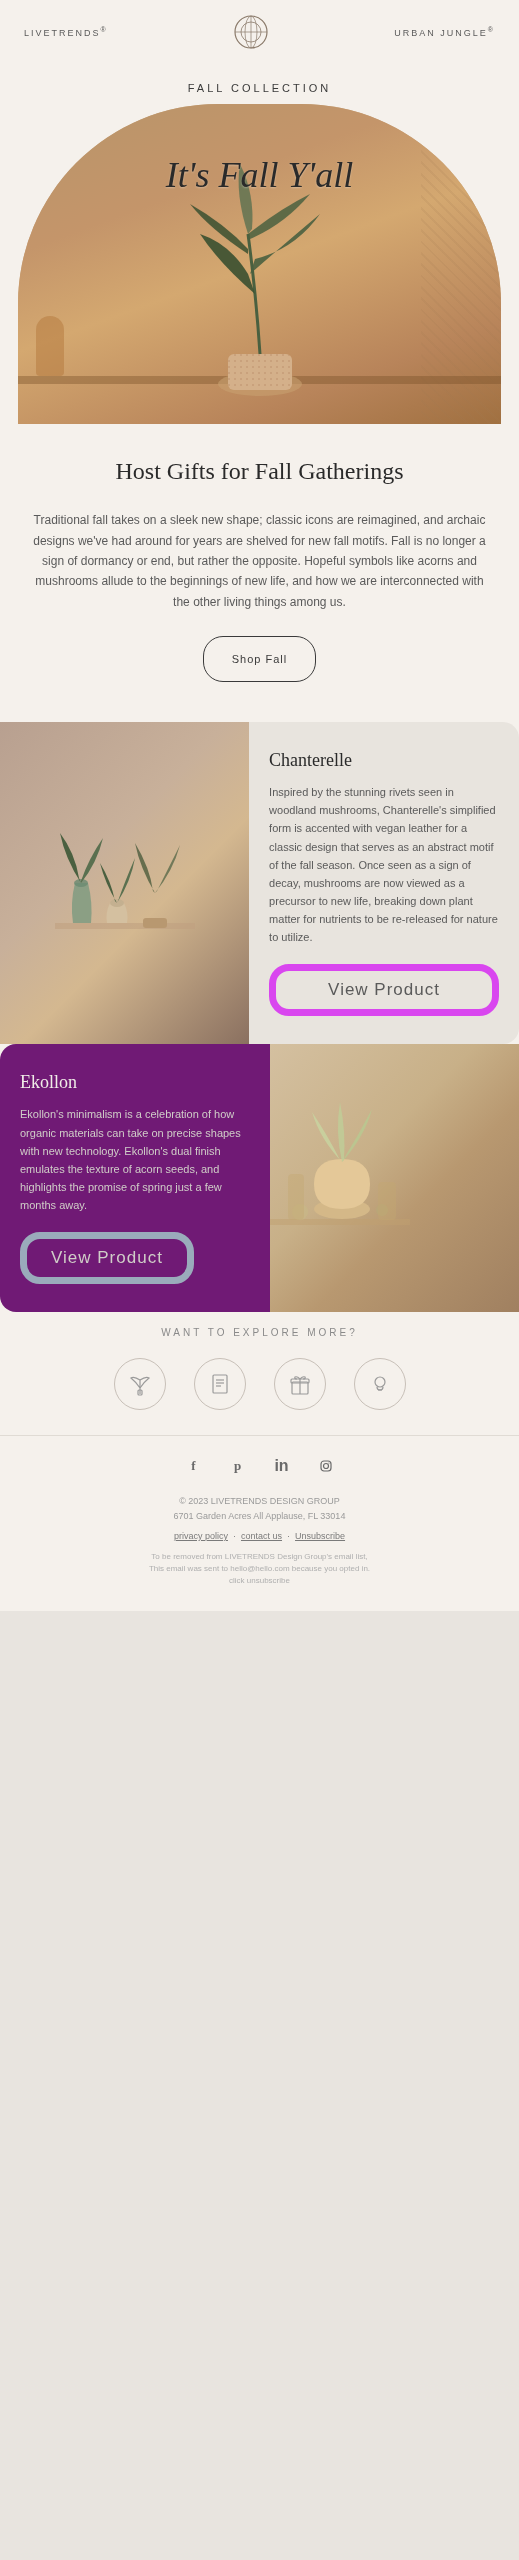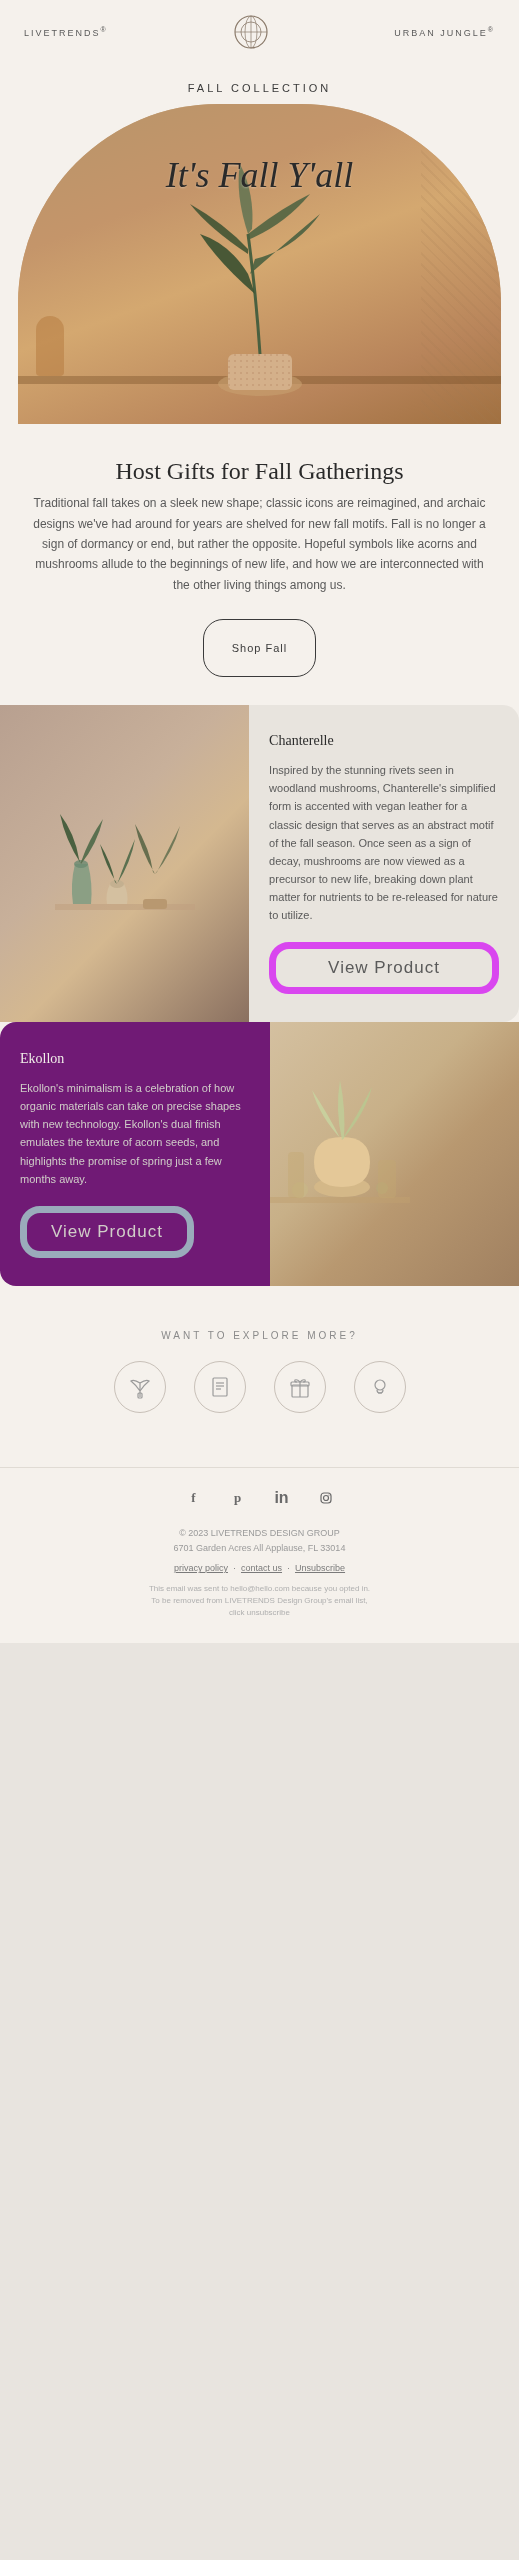--- a/index.html
+++ b/index.html
@@ -91,44 +91,44 @@
     
     .main-content {
       padding: 32px 32px 20px;
       text-align: center;
     }
     .main-title {
       font-family: Georgia, serif;
       font-size: 24px;
       font-weight: normal;
       color: #2a2a2a;
-      margin-bottom: 6px;
+      margin-bottom: 23px;
       line-height: 1.3;
     }
     .main-body {
       font-family: Arial, sans-serif;
       font-size: 12px;
       line-height: 1.7;
       color: #5a5a5a;
       text-align: center;
       margin-bottom: 24px;
     }
     .btn-outline {
       display: inline-block;
       border: 1px solid #3a3a3a;
       background: transparent;
       color: #3a3a3a;
       font-family: Arial, sans-serif;
       font-size: 11px;
       letter-spacing: 1px;
-      padding: 22px 28px;
+      padding: 16px 28px;
       border-radius: 20px;
       cursor: pointer;
       text-decoration: none;
-      margin-bottom: 8px;
+      margin-bottom: 20px;
     }
     .btn-outline-light {
       display: inline-block;
       border: 7px solid #d946ef;
       background: transparent;
       color: #5a5a5a;
       font-family: Arial, sans-serif;
       font-size: 17px;
       letter-spacing: 1px;
       padding: 9px 24px;
@@ -166,21 +166,21 @@
       width: 52%;
       background: #e8e4de;
       padding: 28px 20px;
       border-radius: 0 16px 16px 0;
       display: flex;
       flex-direction: column;
       justify-content: center;
     }
     .card-title {
       font-family: Georgia, serif;
-      font-size: 14px;
+      font-size: 18px;
       color: #2a2a2a;
       margin-bottom: 12px;
     }
     .card-body {
       font-family: Arial, sans-serif;
       font-size: 11px;
       line-height: 1.65;
       color: #5a5a5a;
       margin-bottom: 18px;
     }
@@ -241,21 +241,21 @@
       margin-bottom: 22px;
     }
     .host-gifts-section .btn-outline-light {
       color: #c8d4dc;
       border-color: #9aabbb;
     }
 
     
     .explore-section {
       background: #f5f1ec;
-      padding: 44px 20px;
+      padding: 15px 20px;
       text-align: center;
     }
     .explore-label {
       font-family: Arial, sans-serif;
       font-size: 10px;
       letter-spacing: 3px;
       text-transform: uppercase;
       color: #8a8a8a;
       margin-bottom: 20px;
     }
@@ -552,19 +552,19 @@
       <div>6701 Garden Acres All Applause, FL 33014</div>
     </div>
     <div class="footer-links">
       <a href="#">privacy policy</a>
       &nbsp;·&nbsp;
       <a href="#">contact us</a>
       &nbsp;·&nbsp;
       <a href="#">Unsubscribe</a>
     </div>
     <div class="footer-disclaimer">
+      <div>To be removed from LIVETRENDS Design Group's email list,</div>
       <div>This email was sent to hello@hello.com because you opted in.</div>
-      <div>To be removed from LIVETRENDS Design Group's email list,</div>
       <div>click unsubscribe</div>
     </div>
   </div>
 
 </div>
 
 </body></html>

